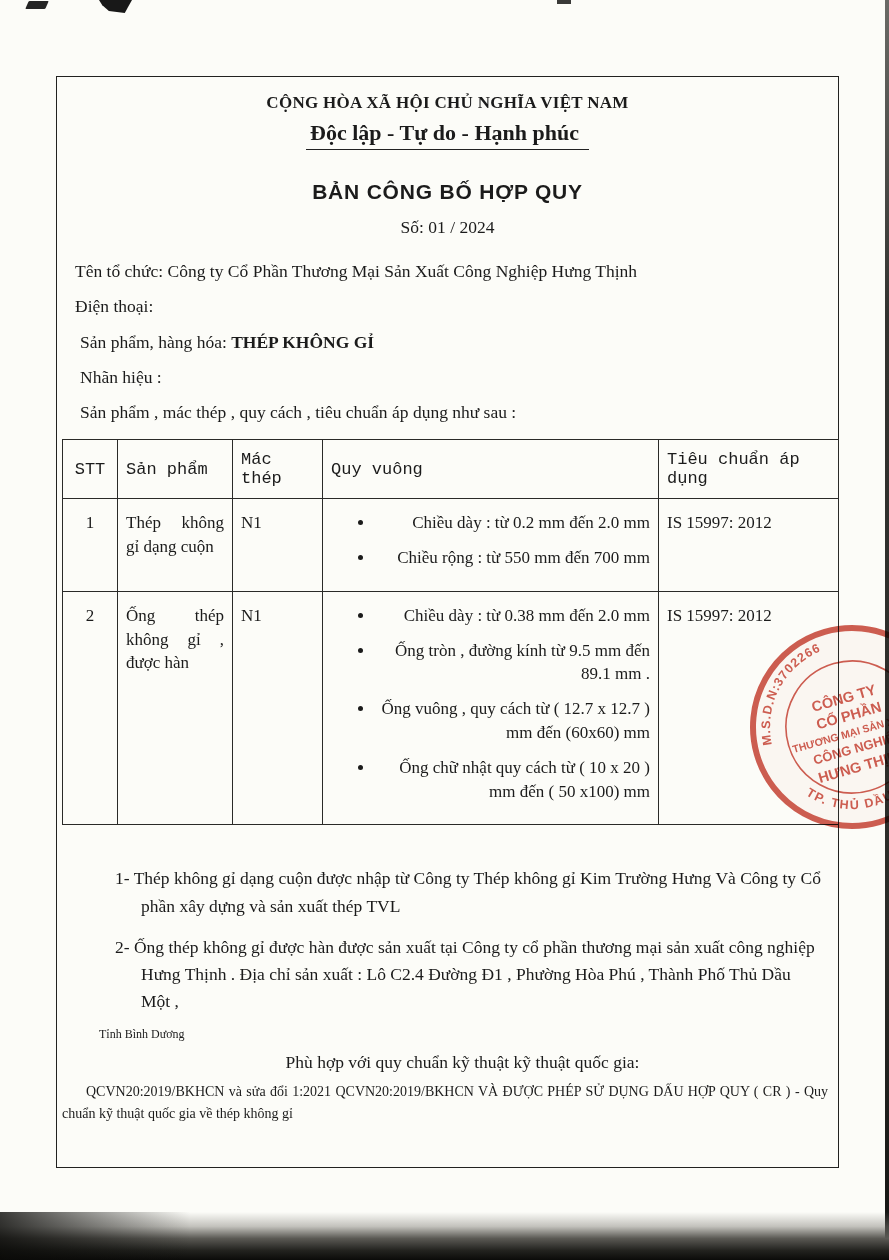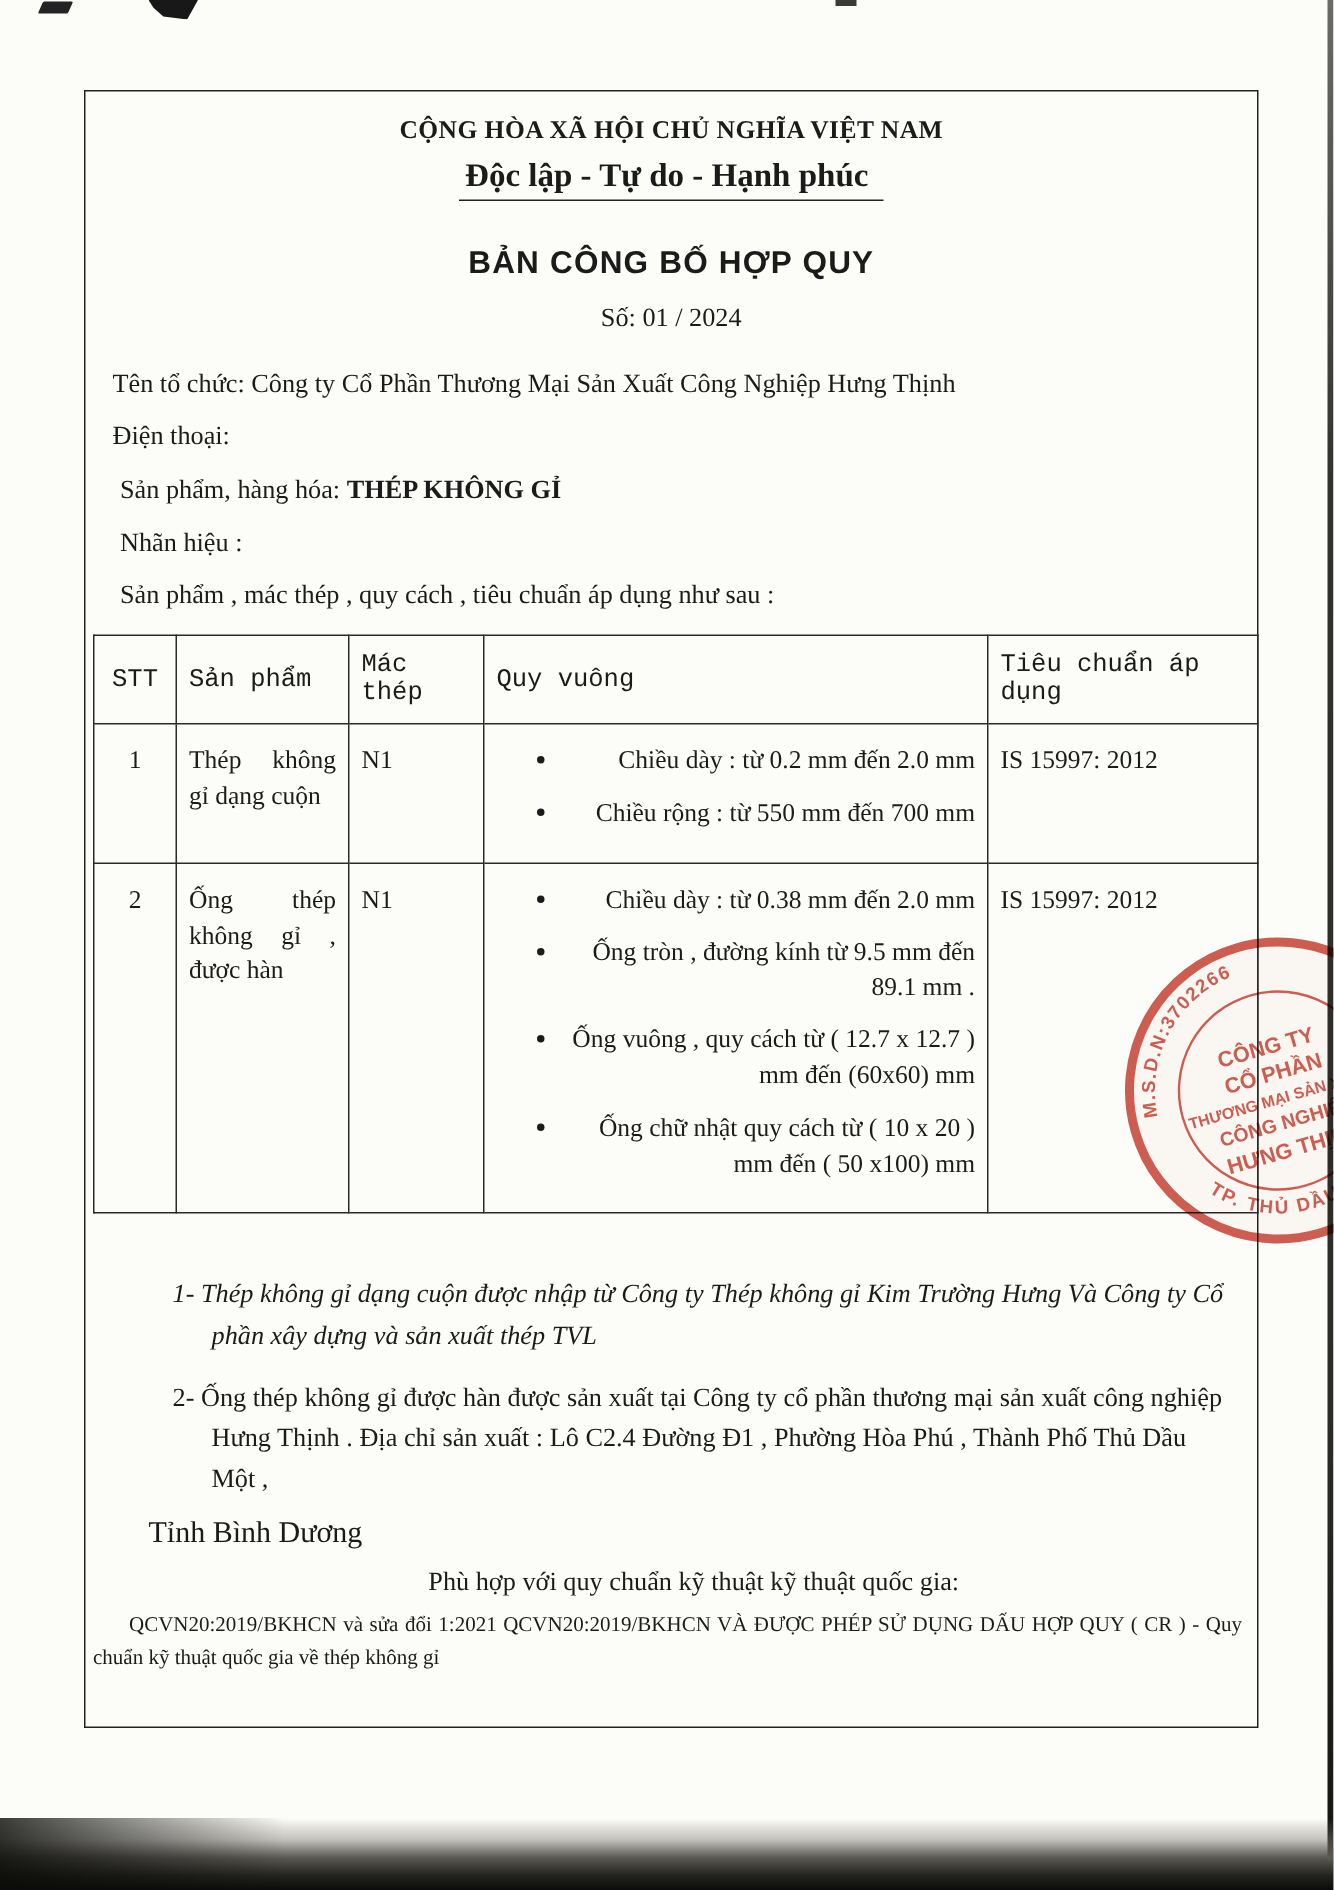--- a/index.html
+++ b/index.html
@@ -20,21 +20,21 @@
   .artifact-top-c { position:absolute; left:557px; top:0; width:14px; height:4px; background:#3a3a38; }
   .edge-right { position:absolute; right:0; top:0; width:4px; height:100%;
     background:linear-gradient(to bottom,#6a6a66,#32322f 25%,#2b2b28 75%,#131311); }
   .scan-bottom { position:absolute; left:0; bottom:0; width:100%; height:48px;
     background:linear-gradient(to bottom, rgba(150,148,140,0) 0%, rgba(125,123,116,0.45) 30%, #5a5954 55%, #23231f 80%, #0b0b09 100%); }
   .scan-bottom::before { content:""; position:absolute; left:0; bottom:0; width:190px; height:100%;
     background:linear-gradient(to right, rgba(10,10,8,0.8), rgba(10,10,8,0)); }
 
   
   .frame {
-    position:absolute; left:56px; top:60px; width:783px; height:1092px;
+    position:absolute; left:56px; top:76px; width:783px; height:1092px;
     border:1.6px solid #222220;
     padding:16px 0 0 0;
   }
 
   .center { text-align:center; }
   .nat-header { font-size:17px; font-weight:bold; letter-spacing:.3px; }
   .motto { display:inline-block; font-size:22px; font-weight:bold;
     border-bottom:1.8px solid #222; padding:0 10px 3px 4px; margin-top:7px; }
   .doc-title { margin-top:30px; font-family:"Liberation Sans","DejaVu Sans",sans-serif;
     font-size:21px; font-weight:bold; letter-spacing:.8px; }
@@ -54,22 +54,22 @@
   table.spec td { padding:12px 8px 10px; line-height:1.4; }
   td.mark { padding-left:30px; }
   td.prod { text-align:justify; padding-left:12px; padding-right:12px; }
   ul.specs { list-style:disc; margin:0; padding-left:44px;text-align:right; }
   ul.specs li { margin-bottom:11px; padding-left:4px; }
   td.std { padding-left:10px; }
 
   
   .note { font-size:17.5px; line-height:1.55; margin:14px 14px 0 58px;
     padding-left:26px; text-indent:-26px; }
-  .note.first { margin-top:40px;font-style:italic; }
-  .province { font-size:20px; margin:12px 0 0 42px; }
+  .note.first { margin-top:40px; }
+  .province { font-size:12px; margin:12px 0 0 42px; }
   .conformity { font-size:17.5px; margin:10px 0 0 30px;text-align:center; }
   .regulation { font-size:14px; line-height:1.55; margin:8px 10px 0 5px;
     text-indent:24px; text-align:justify; }
 
   
   .stamp { position:absolute; left:747px; top:622px; width:210px; height:210px;
     transform:rotate(-16deg); opacity:.88; pointer-events:none; mix-blend-mode:multiply; }
 </style>
 </head>
 <body>

